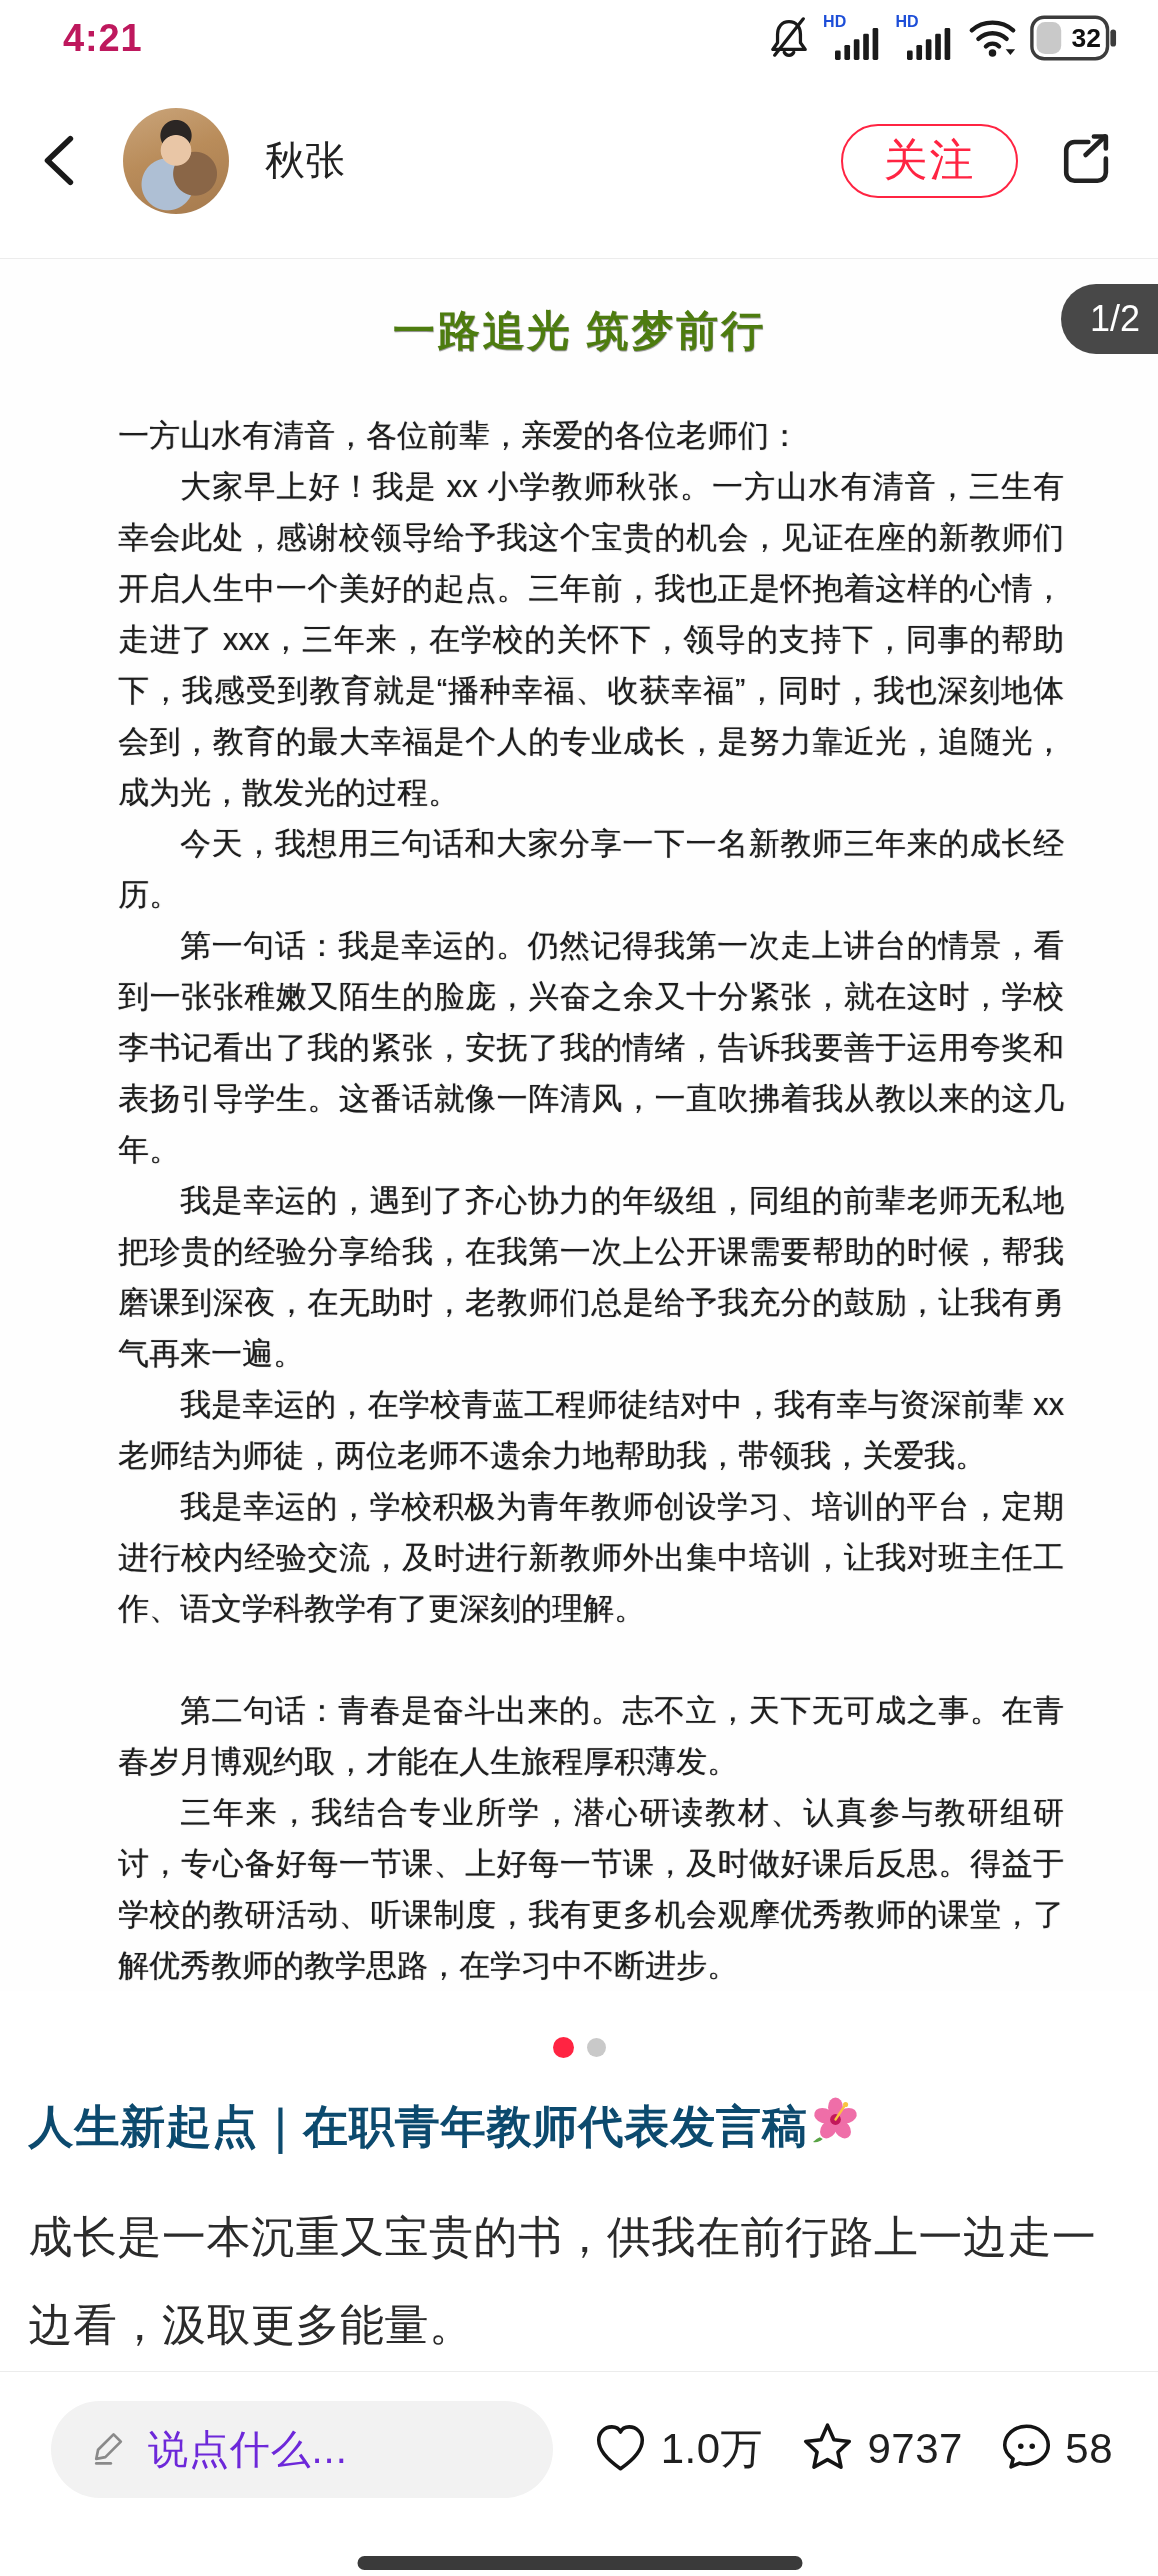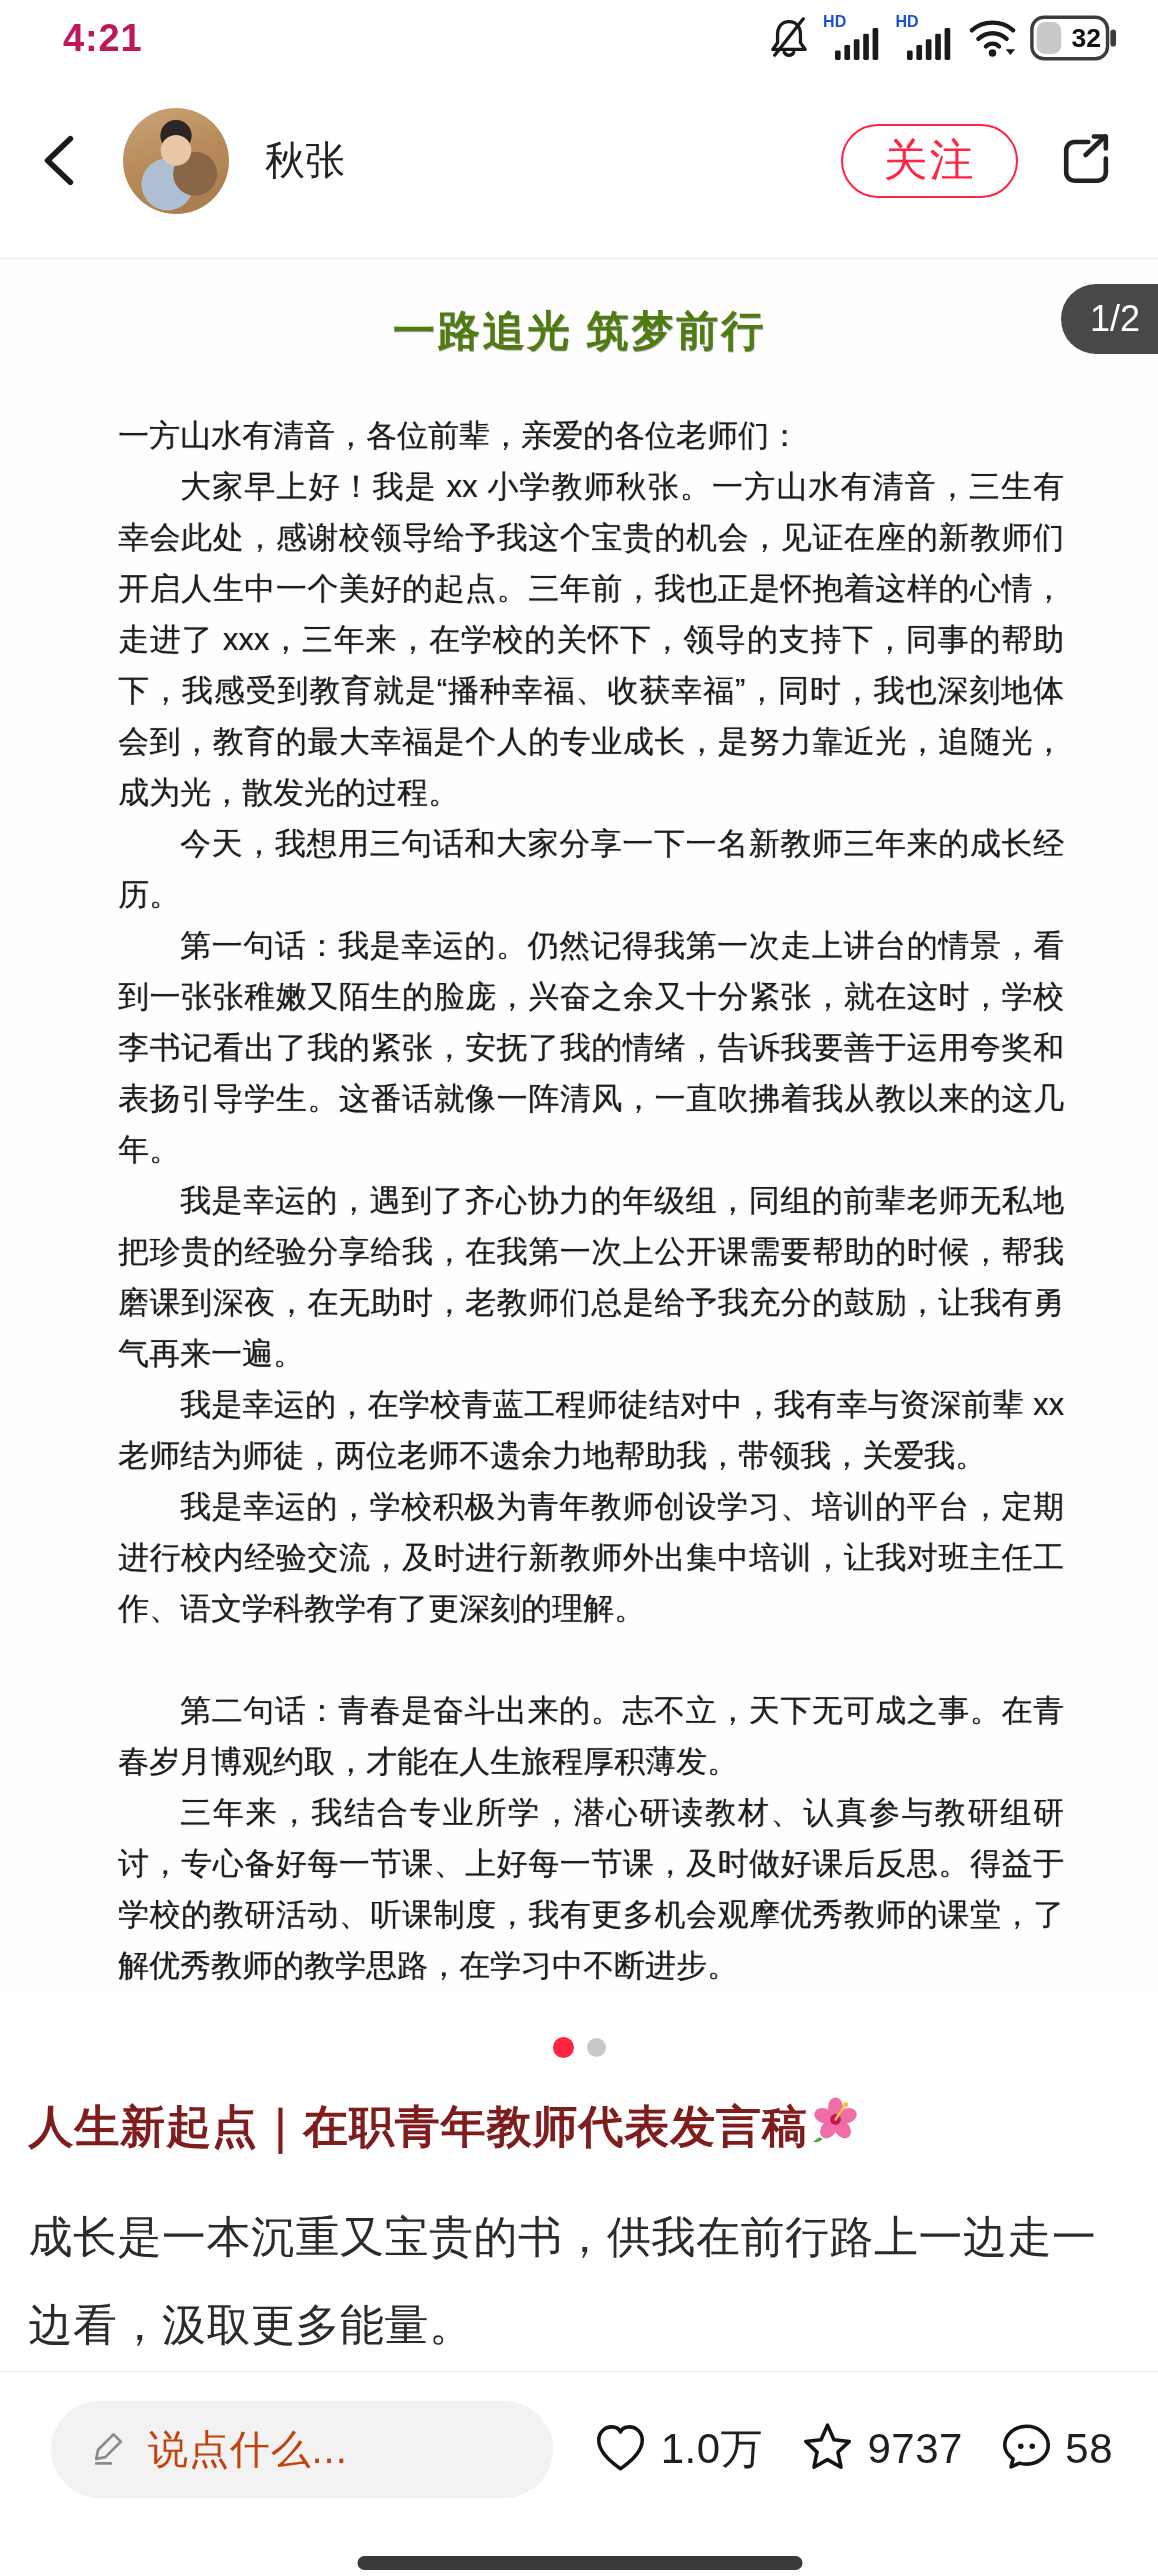--- a/index.html
+++ b/index.html
@@ -70,39 +70,39 @@
   .doc-p.gap { margin-top:51px; }
 
   
   .dots { display:flex; justify-content:center; align-items:center; gap:12.3px; margin:46px 0 38px 0; }
   .dot { width:19px; height:19px; border-radius:50%; background:#c9c9c9; }
   .dot.active { width:21px; height:21px; background:#ff2442; }
 
   
   .post { padding:0 28.5px; }
   .post-title {
-    font-size:45px; font-weight:700; color:#7f1d1d; letter-spacing:0.9px;
+    font-size:45px; font-weight:700; color:#0c4a6e; letter-spacing:0.9px;
     line-height:59px; display:flex; align-items:center; gap:3.8px;
   }
   .post-para { font-size:44px; line-height:88px; color:#2b2b2b; margin-top:36px; letter-spacing:0.5px; }
   .post-para + .post-para { margin-top:59px; }
   .mention { color:#13386c; }
   .inline-emoji { display:inline-block; vertical-align:-6.6px; }
 
   
   .footer {
     position:absolute; left:0; right:0; bottom:0; height:205px;
     border-top:1.9px solid #ececec; background:#fff;
   }
   .footer-row { display:flex; align-items:center; padding:28.5px 46px 0 51px; }
   .comment-input {
     width:502px; height:97px; background:#f2f2f2; border-radius:49px;
     display:flex; align-items:center; padding-left:38px; gap:19px; flex:none;
   }
-  .comment-placeholder { font-size:40px; color:#c2410c; letter-spacing:0.9px; }
+  .comment-placeholder { font-size:40px; color:#6d28d9; letter-spacing:0.9px; }
   .actions { margin-left:auto; display:flex; align-items:center; gap:36px; }
   .action { display:flex; align-items:center; gap:11.4px; }
   .action-count { font-size:42px; color:#1f1f1f; font-weight:500; letter-spacing:0.5px; }
   .home-indicator {
     position:absolute; left:50%; transform:translateX(-50%); bottom:5.7px;
     width:445px; height:14.2px; border-radius:8.5px; background:#3a3a3a;
   }
 </style>
 </head>
 <body>

